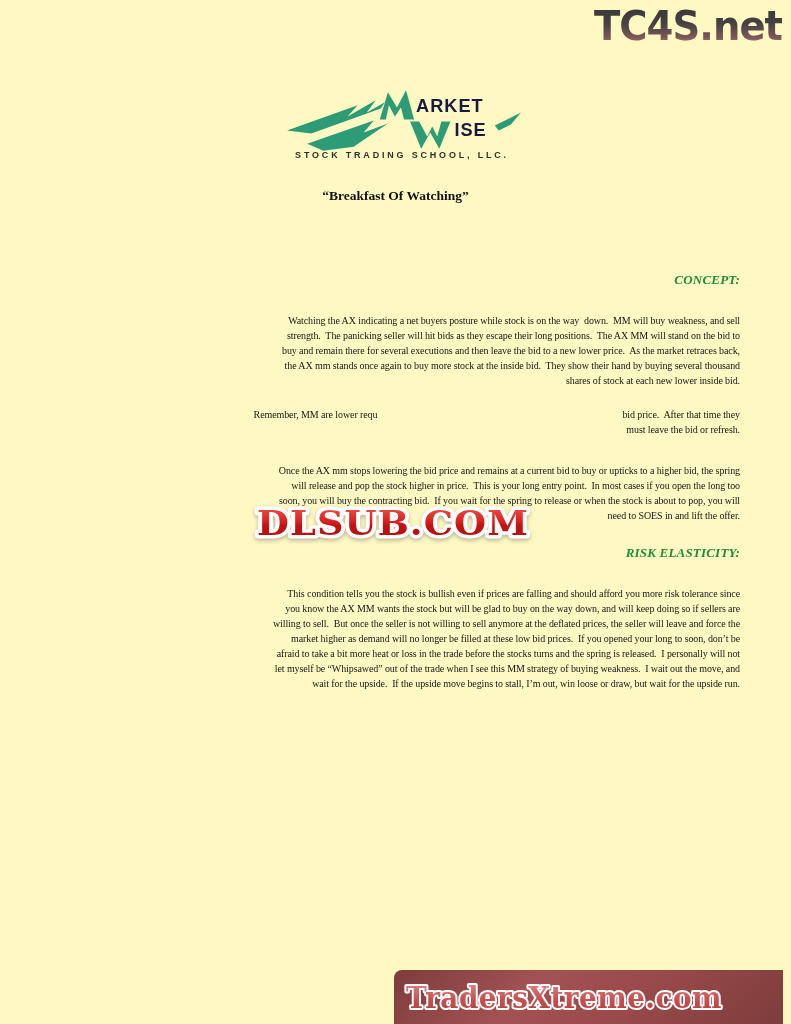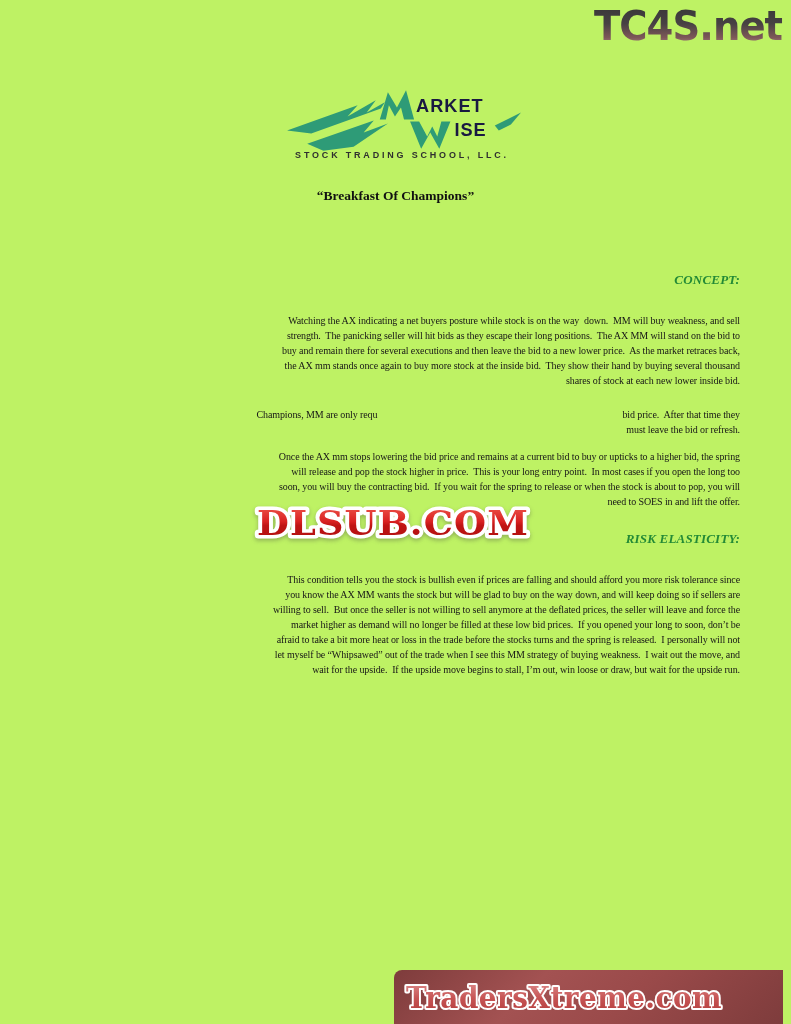--- a/index.html
+++ b/index.html
@@ -1,20 +1,20 @@
 <!DOCTYPE html>
 <html><head>
 <meta charset="utf-8">
 <style>
   html,body{margin:0;padding:0;}
   body{background:#888;}
   #page{
     position:relative;
     width:791px;height:1024px;
-    background:#bef264;
+    background:#fef9c3;
     margin:0 auto;
     overflow:hidden;
     font-family:"Liberation Serif", serif;
     color:#161616;
   }
   
   #tc4s{position:absolute;top:2px;right:3px;width:200px;height:48px;}
   
   #mwlogo{position:absolute;left:281px;top:79px;width:242px;height:86px;}
   
@@ -30,21 +30,21 @@
     text-align:right;
   }
   p.body{
     margin:0;white-space:pre-wrap;
     font-size:10px;line-height:15px;letter-spacing:-0.1px;text-align:right;
   }
   #p1{margin-top:26px;}
   #p2{margin-top:19px;}
   #p3{margin-top:19px;position:relative;}
   #h-strategy{margin-top:24px;}
-  #p4{margin-top:12px;}
+  #p4{margin-top:26px;}
   #h-risk{margin-top:22px;}
   #p5{margin-top:26px;}
   .gap-spacer{display:inline-block;width:245px;}
   
   #dlsub{position:absolute;left:248px;top:498px;width:290px;height:50px;z-index:5;
          filter:drop-shadow(0 2px 2px rgba(60,60,60,.35));}
   
   #banner{
     position:absolute;right:8px;bottom:0;width:389px;height:54px;
     background:linear-gradient(135deg,#7e3c3c 0%,#a35252 35%,#9a4a4a 60%,#7e3c3c 100%);
@@ -79,33 +79,33 @@
         <polygon points="26,64 92,41 82,53 106,44 72,67 42,71"></polygon>
         <polygon points="128,42 139,69 148,53 157,69 168,42 159,42 155,57 150,47 145,57 137,42"></polygon>
         <polygon points="212,46 238,33 228,45 216,51"></polygon>
       </g>
       <text x="134" y="33" font-family="Liberation Sans, sans-serif" font-weight="bold" font-size="18" letter-spacing="1" fill="#191941">ARKET</text>
       <text x="172" y="56" font-family="Liberation Sans, sans-serif" font-weight="bold" font-size="18" letter-spacing="1" fill="#191941">ISE</text>
       <text x="120" y="78" text-anchor="middle" font-family="Liberation Sans, sans-serif" font-weight="bold" font-size="9.5" letter-spacing="3" textLength="212" lengthAdjust="spacingAndGlyphs" fill="#2f2f2f">STOCK TRADING SCHOOL, LLC.</text>
     </svg>
   </div>
 
-  <div id="doc-title" class="center-line">“Breakfast Of Champions”</div>
+  <div id="doc-title" class="center-line">“Breakfast Of Watching”</div>
 
   <div id="article">
     <h3 id="h-concept" class="sec-heading">CONCEPT:</h3>
 
     <p id="p1" class="body">Watching the AX indicating a net buyers posture while stock is on the way  down.  MM will buy weakness, and sell
 strength.  The panicking seller will hit bids as they escape their long positions.  The AX MM will stand on the bid to
 buy and remain there for several executions and then leave the bid to a new lower price.  As the market retraces back,
 the AX mm stands once again to buy more stock at the inside bid.  They show their hand by buying several thousand
 shares of stock at each new lower inside bid.</p>
 
 
-    <p id="p3" class="body"><span>Champions, MM are only requ</span><span class="gap-spacer"></span><span>bid price.  After that time they</span><br><span>must leave the bid or refresh.</span></p>
+    <p id="p3" class="body"><span>Remember, MM are lower requ</span><span class="gap-spacer"></span><span>bid price.  After that time they</span><br><span>must leave the bid or refresh.</span></p>
 
 
     <p id="p4" class="body">Once the AX mm stops lowering the bid price and remains at a current bid to buy or upticks to a higher bid, the spring
 will release and pop the stock higher in price.  This is your long entry point.  In most cases if you open the long too
 soon, you will buy the contracting bid.  If you wait for the spring to release or when the stock is about to pop, you will
 need to SOES in and lift the offer.</p>
 
     <h3 id="h-risk" class="sec-heading">RISK ELASTICITY:</h3>
 
     <p id="p5" class="body">This condition tells you the stock is bullish even if prices are falling and should afford you more risk tolerance since

